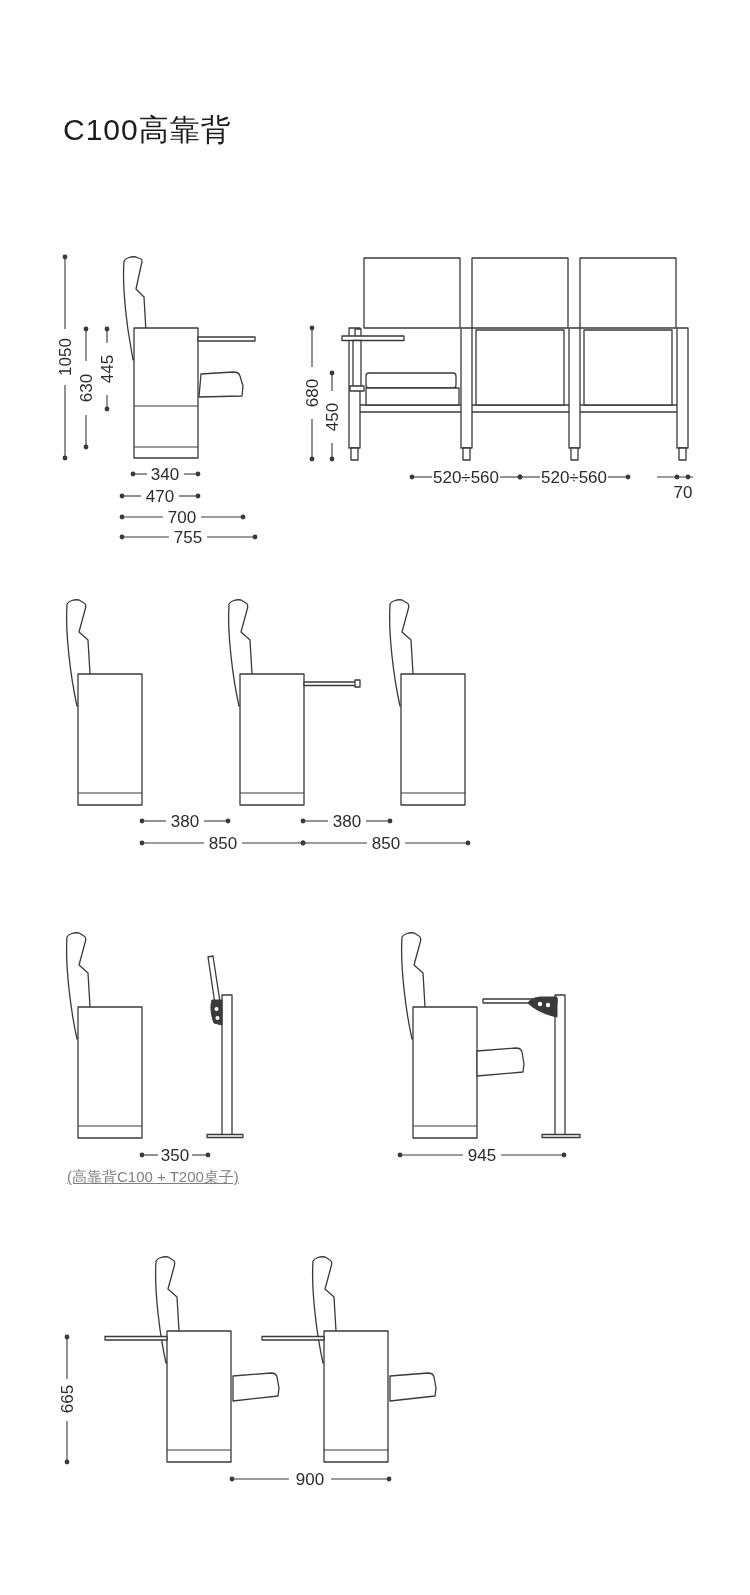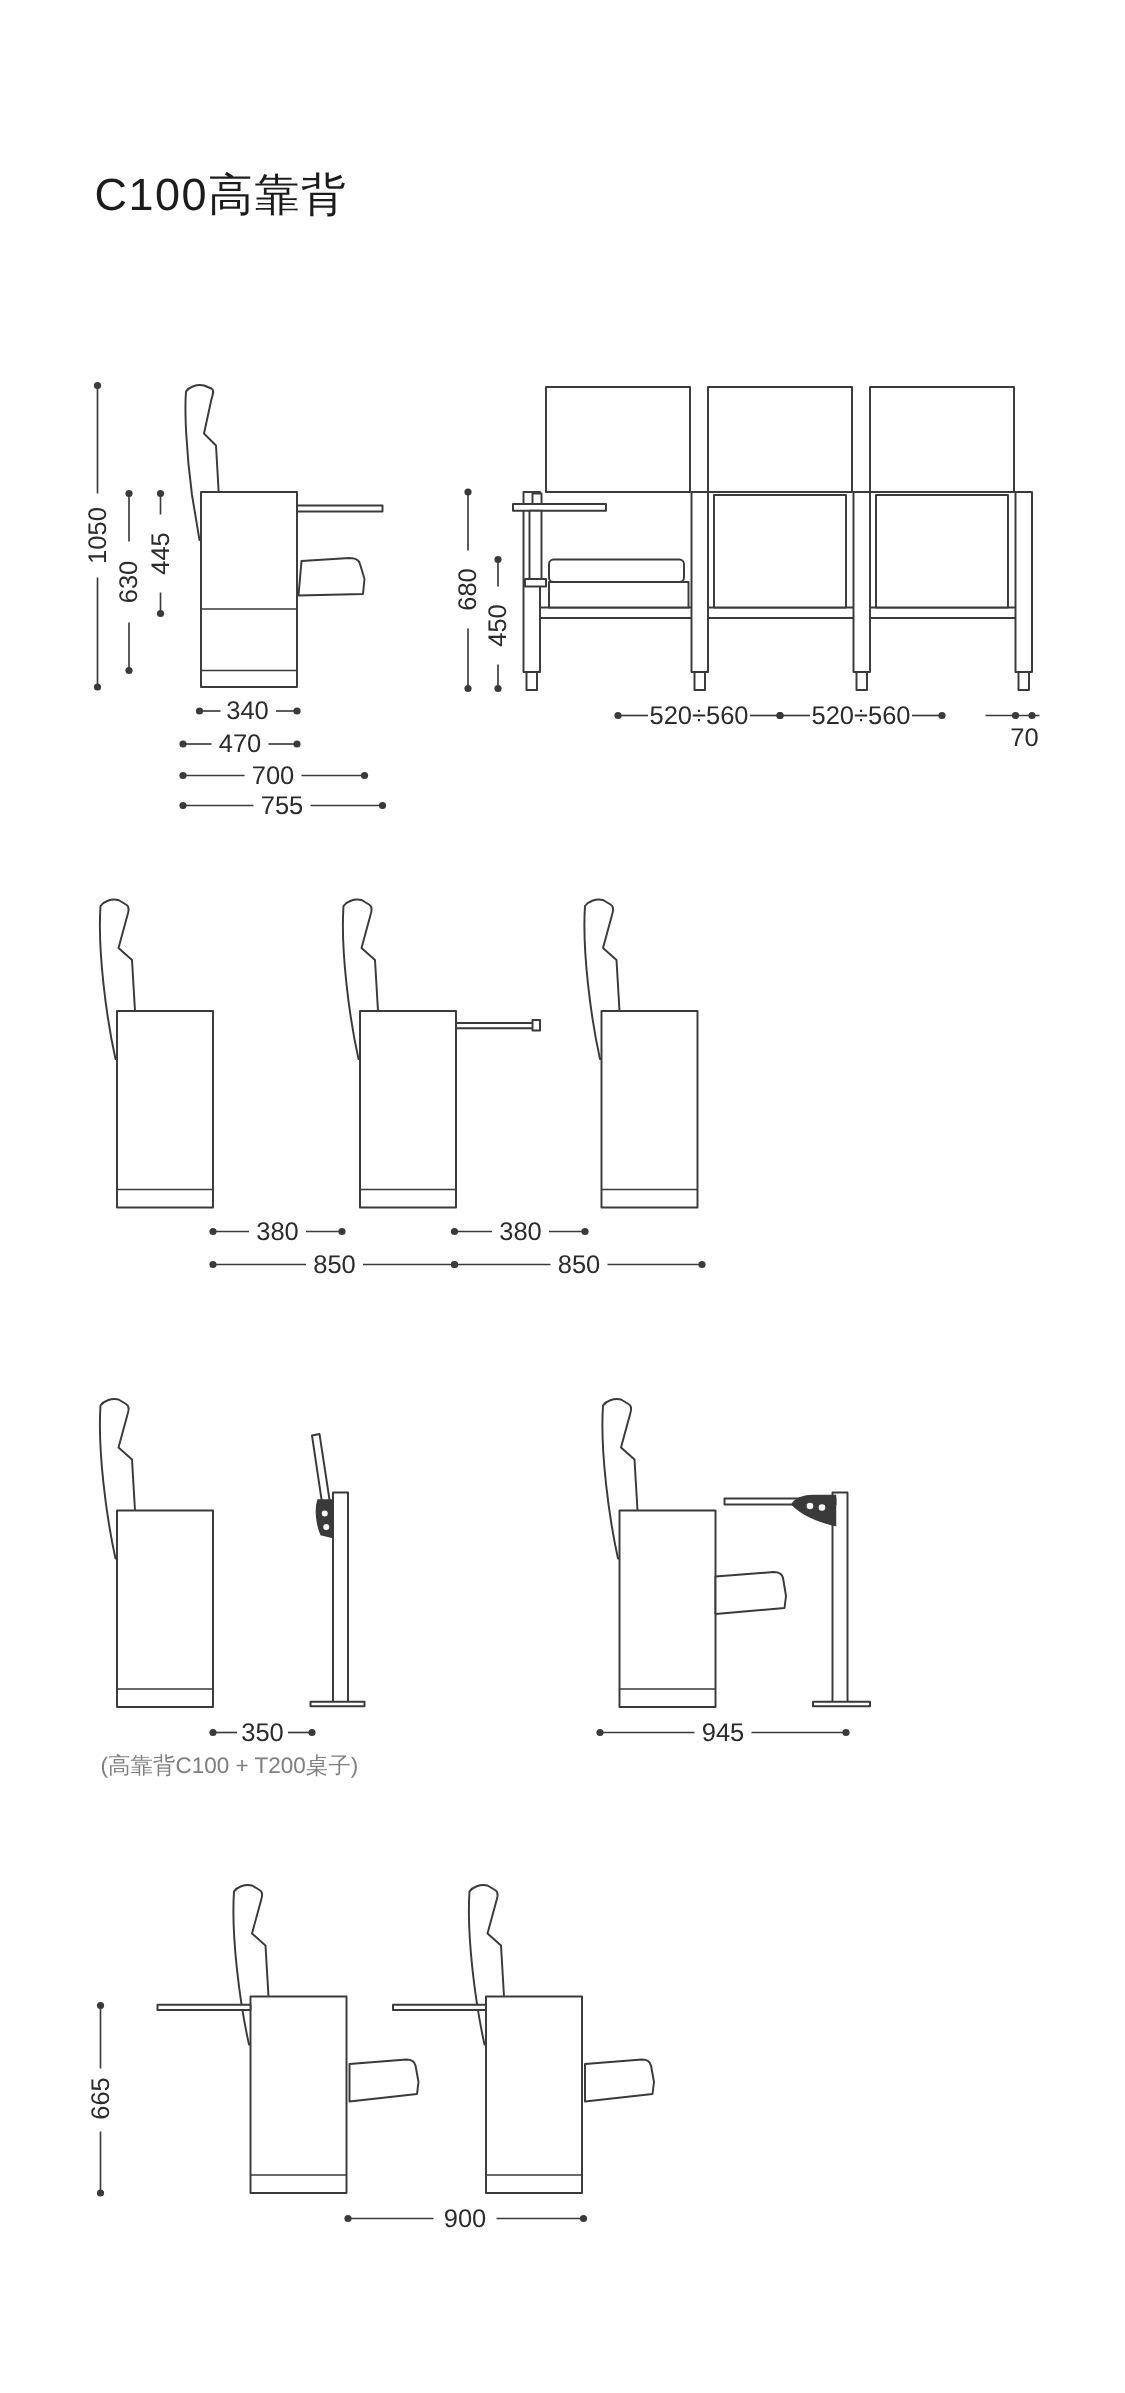--- a/index.html
+++ b/index.html
@@ -12,21 +12,21 @@
   #stage{
     position:relative;width:750px;height:1595px;background:var(--background);
     font-family:"Liberation Sans", sans-serif;overflow:hidden;
   }
   .title{
     position:absolute;left:63px;top:110px;
     font-size:30px;color:#1c1c1c;letter-spacing:1px;white-space:nowrap;
   }
   .caption{
     position:absolute;left:67px;top:1168px;
-    font-size:15px;color:var(--caption);white-space:nowrap;
+    font-size:15px;color:var(--caption);white-space:nowrap;text-decoration:underline;
   }
   svg.dwg{position:absolute;overflow:visible;}
   .ln{stroke:var(--line);stroke-width:1.1;fill:none;}
   .shape{stroke:var(--line);stroke-width:1.3;fill:#fff;stroke-linejoin:round;}
   .solid{fill:var(--line);stroke:var(--line);stroke-width:1;}
   .dot{fill:var(--line);stroke:none;}
   .dim{fill:var(--text);font-family:"Liberation Sans",sans-serif;font-size:17px;
        text-anchor:middle;dominant-baseline:central;}
 </style>
 </head>

